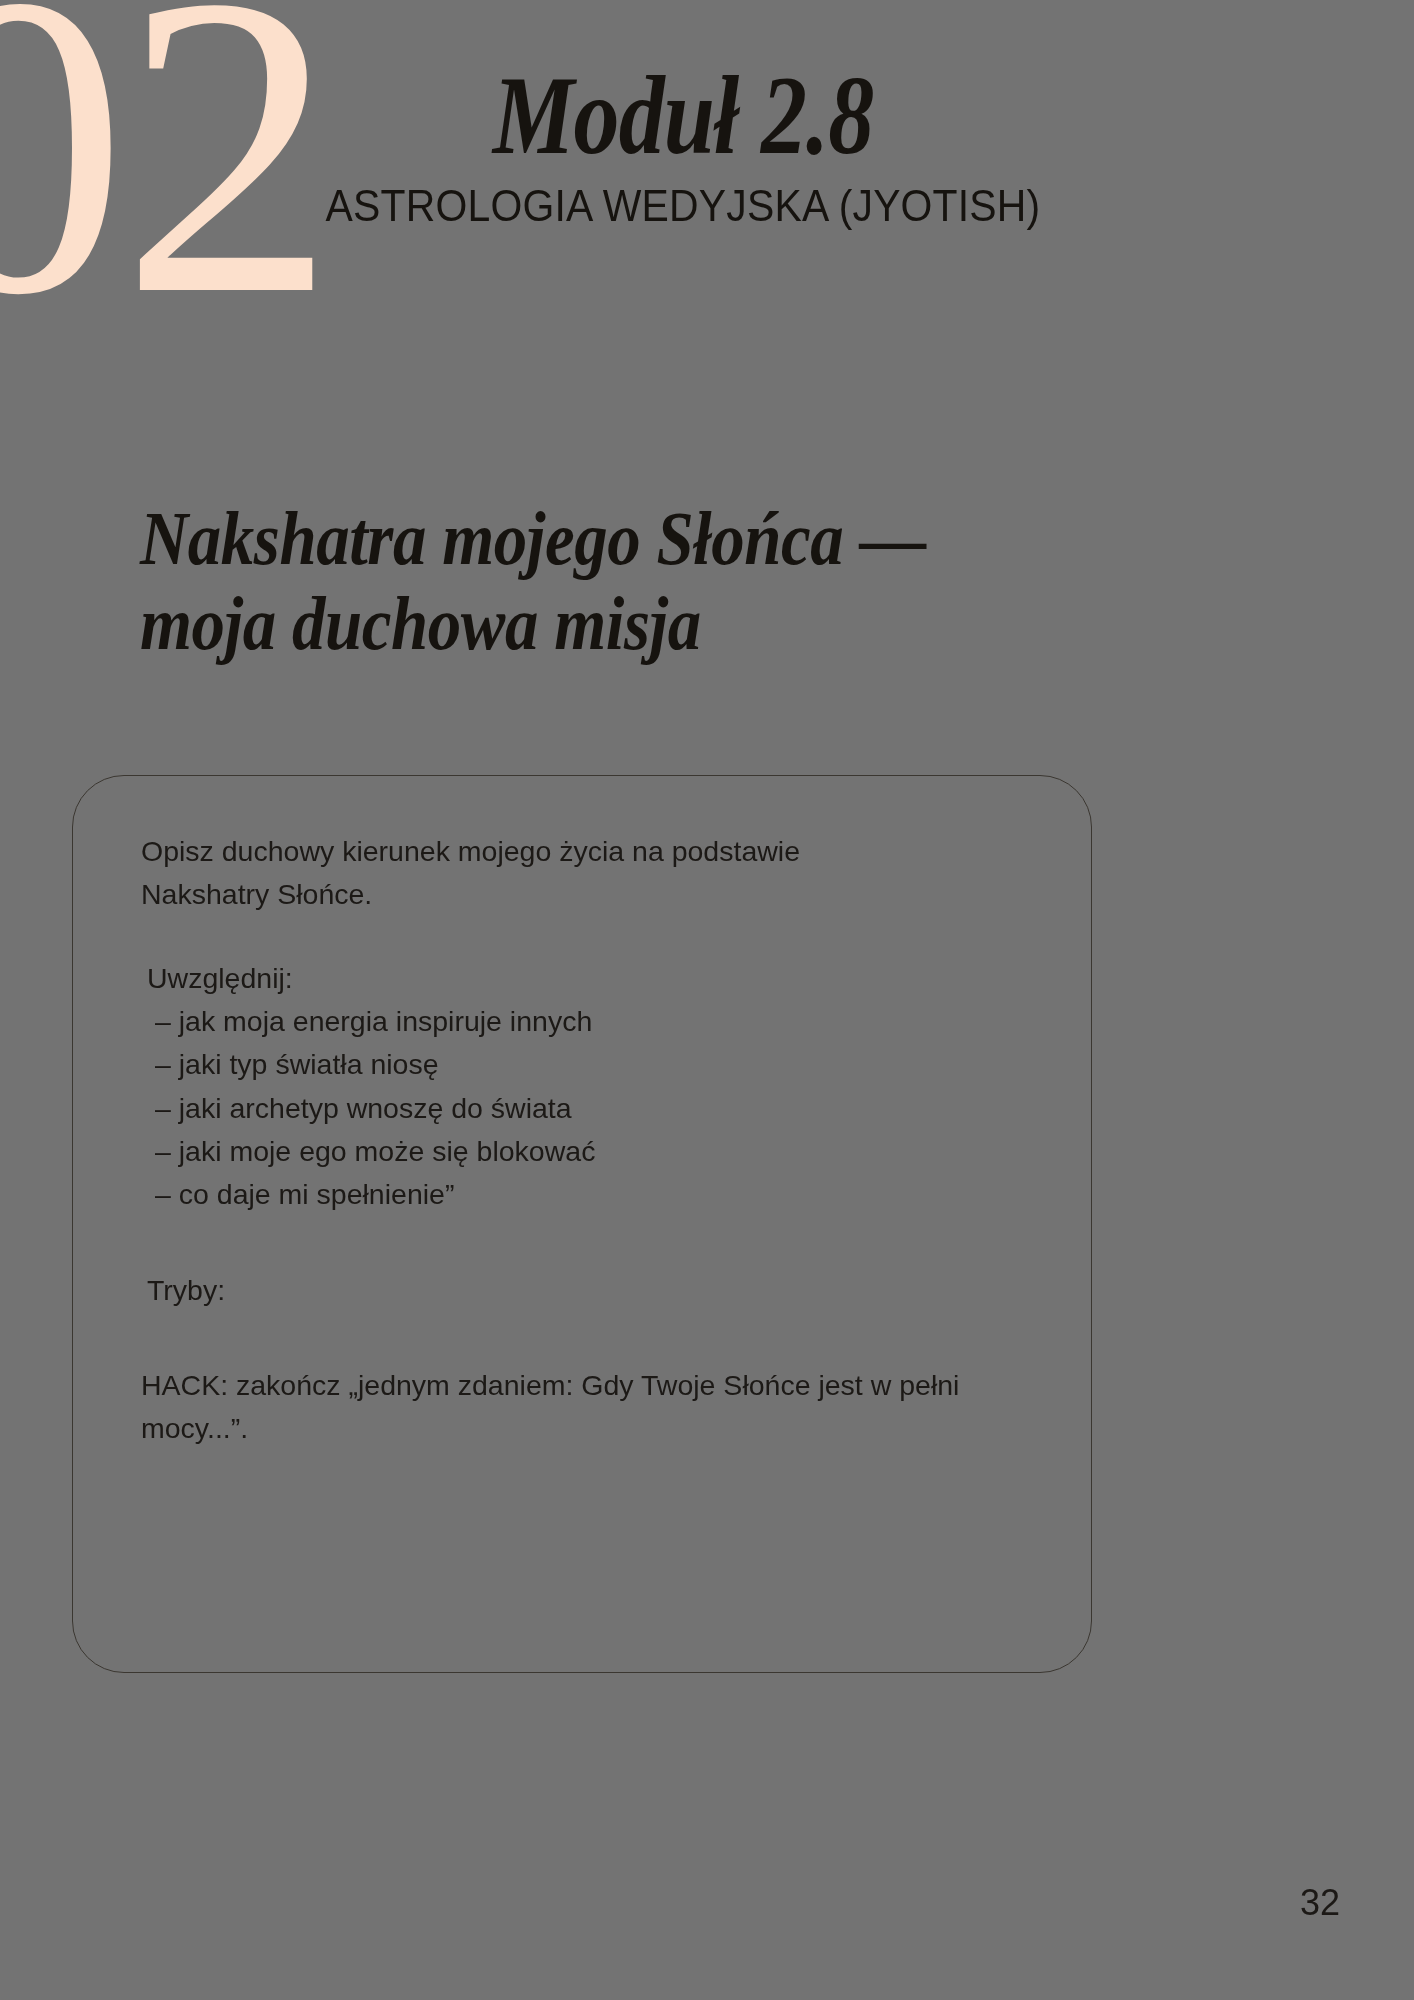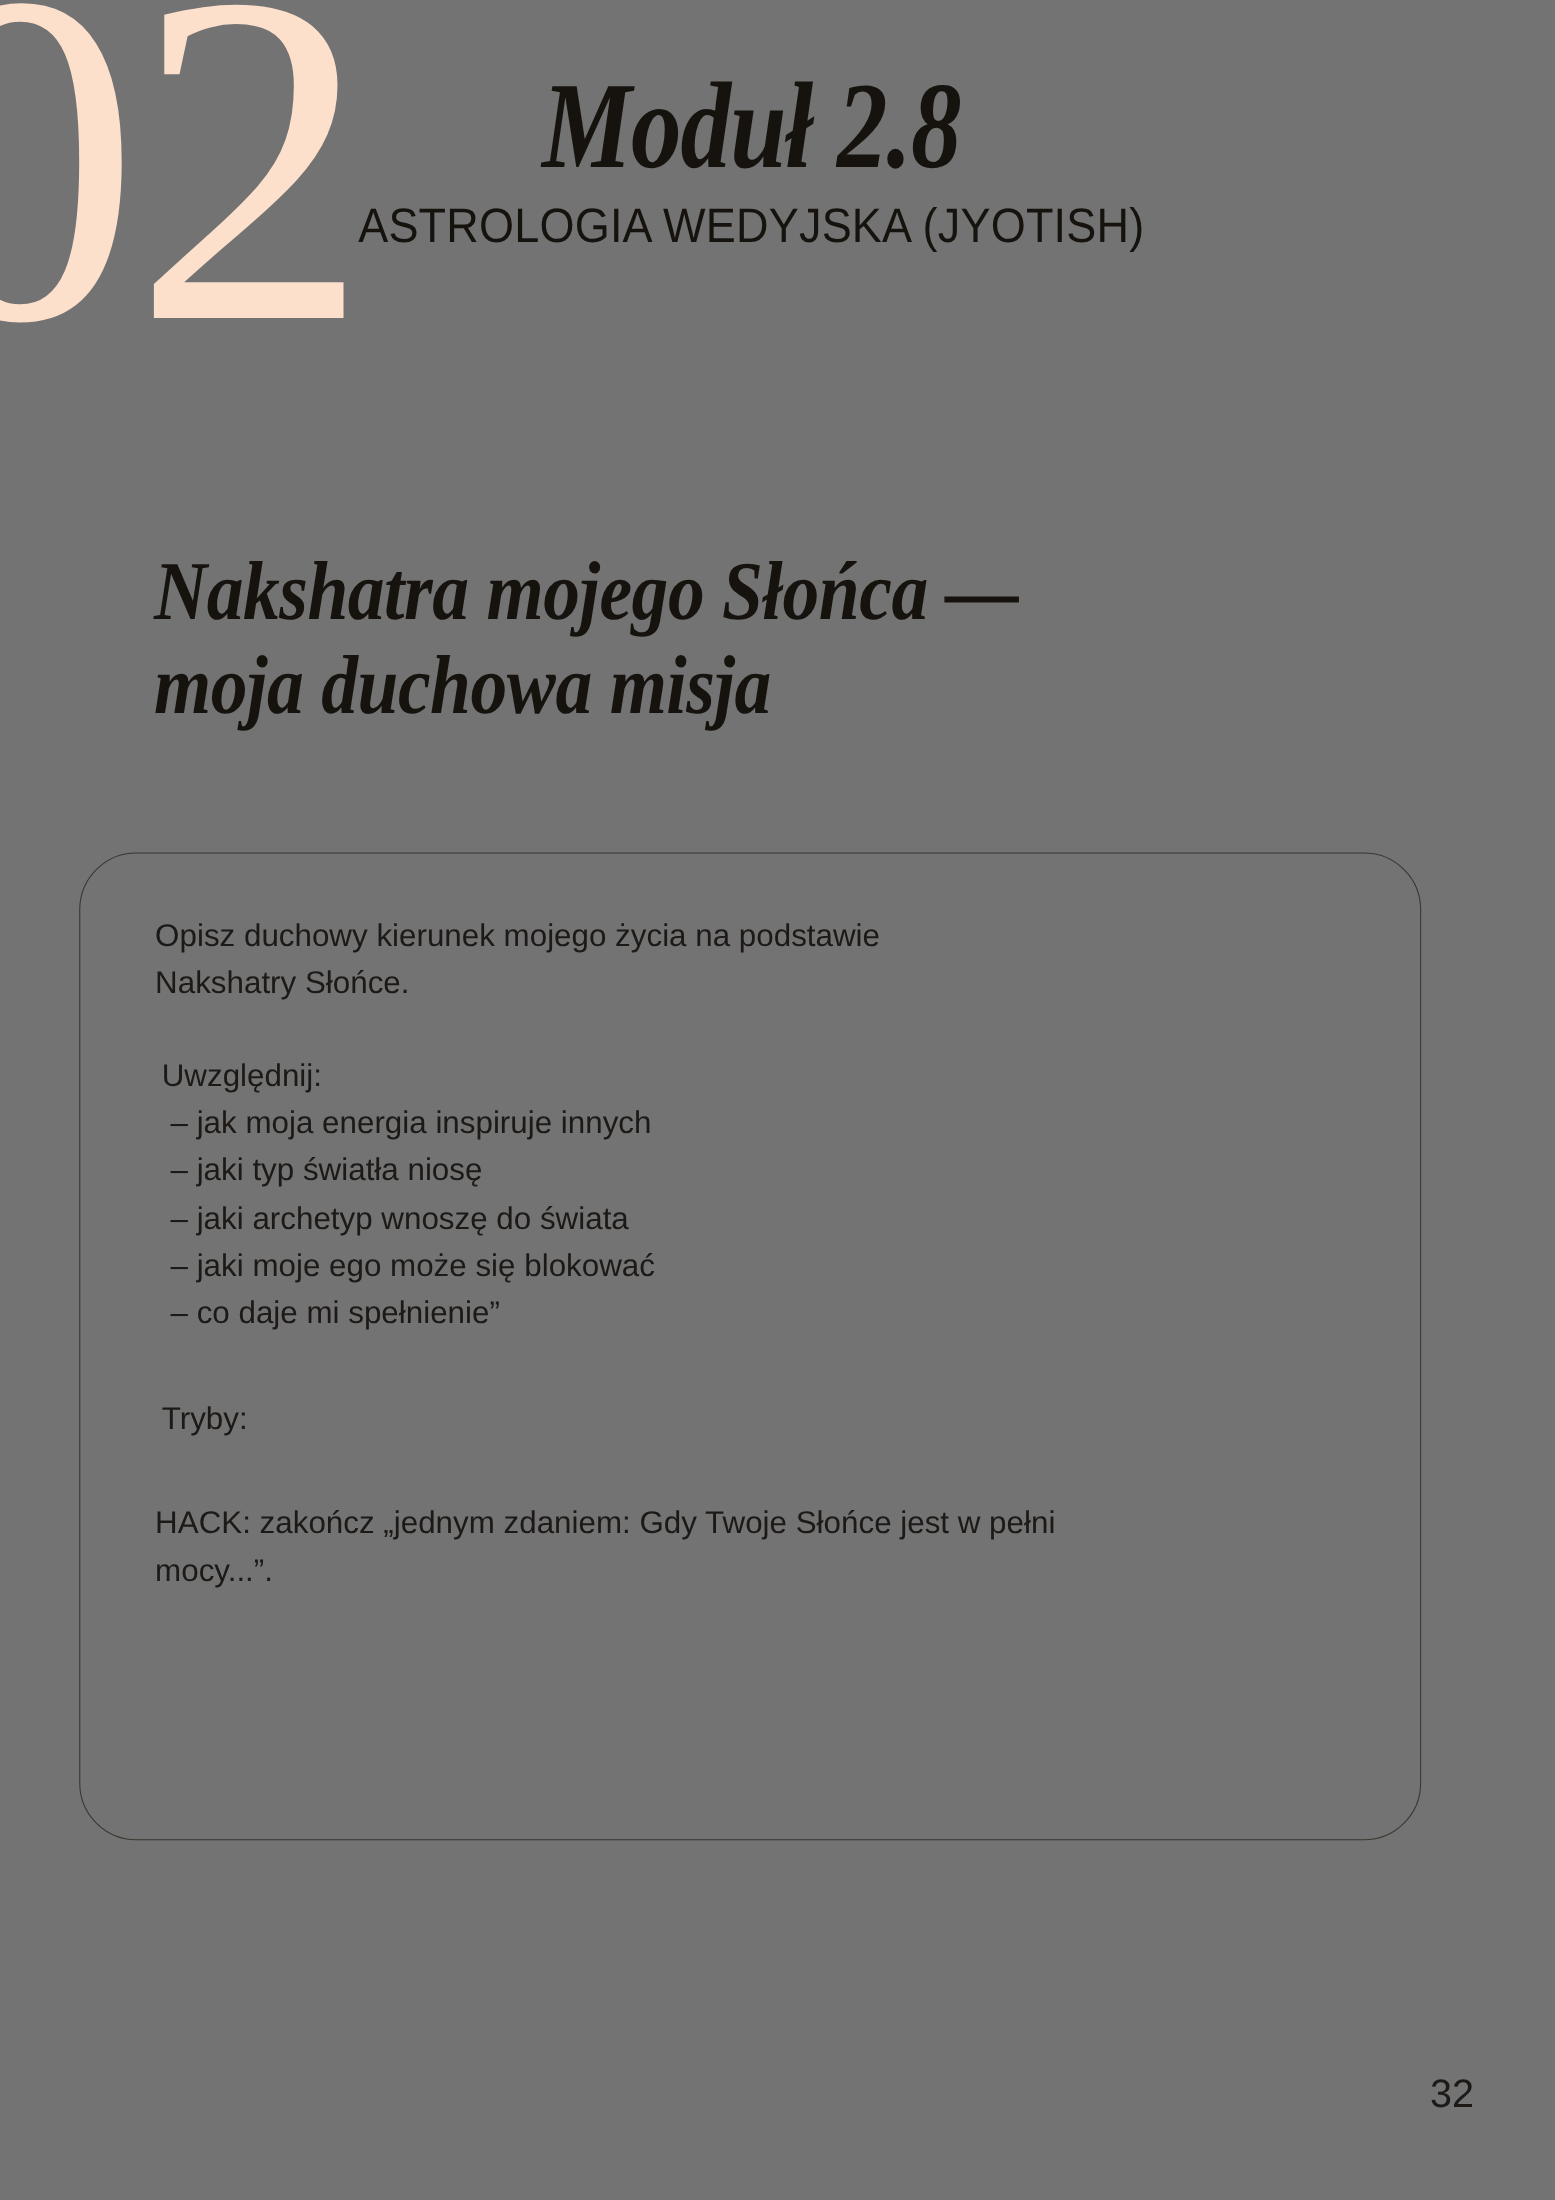--- a/index.html
+++ b/index.html
@@ -83,21 +83,21 @@
     letter-spacing: -0.5px;
     transform: scaleX(0.88);
     transform-origin: left top;
   }
 
   
   .prompt-card {
     position: absolute;
     left: 72px;
     top: 775px;
-    width: 1220px;
+    width: 1020px;
     height: 898px;
     box-sizing: border-box;
     border: 1.6px solid #3b3731;
     border-radius: 52px;
     background: transparent;
   }
   .card-inner {
     position: absolute;
     left: 68px;
     top: 54px;

